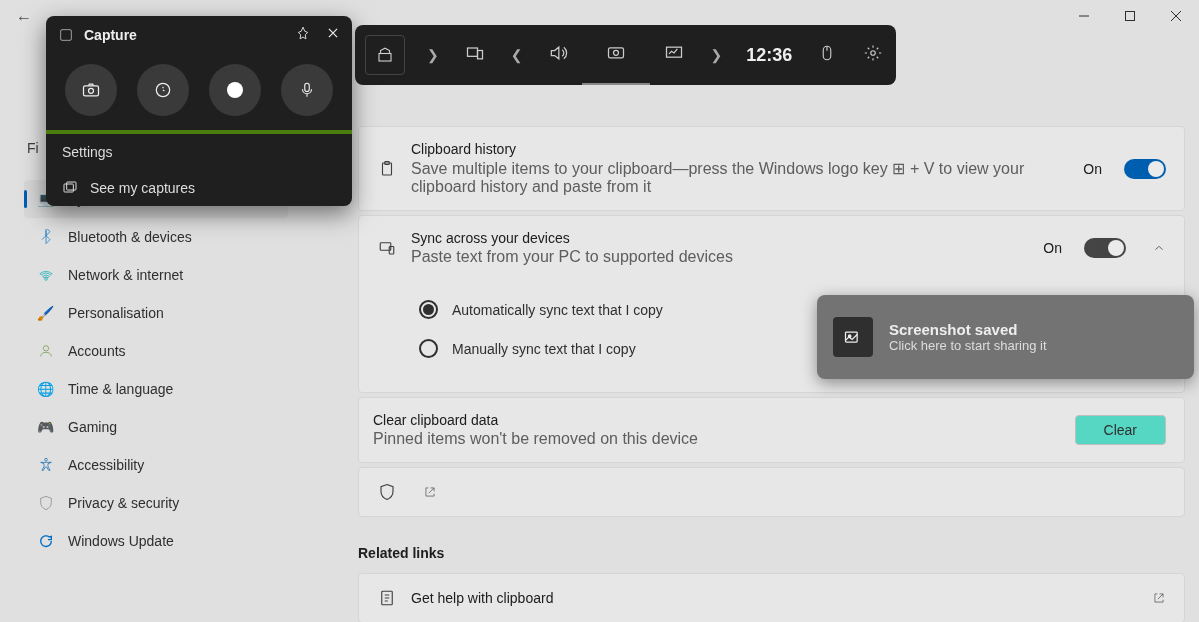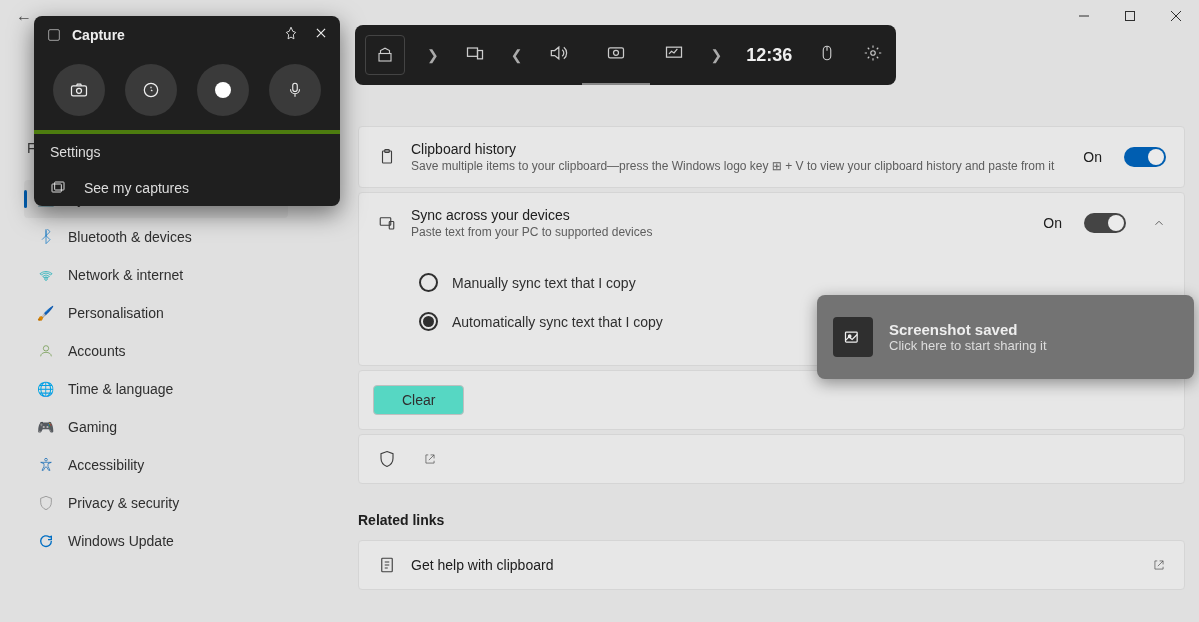--- a/index.html
+++ b/index.html
@@ -24,52 +24,52 @@
 .sb-item.selected::before { content:""; position:absolute; left:0; top:10px; bottom:10px; width:3px; background:#0067c0; border-radius:2px; }
 .sb-bar { left:16px; }
 
 
 .main { position:absolute; left:310px; top:126px; right:14px;margin-left:48px; }
 .card { background:#fbfbfb; border:1px solid #e8e8e8; border-radius:4px; margin-bottom:4px; }
 .row { display:flex; align-items:center; padding:14px 18px; gap:14px; }
 .row .ico { width:20px; height:20px; display:flex; align-items:center; justify-content:center; color:#444; flex:none; }
 .row .txt { flex:1; }
 .row .ttl { font-size:14px; color:#222; }
-.row .sub { font-size:12px; color:#666; margin-top:2px; }
+.row .sub { font-size:16px; color:#666; margin-top:2px; }
 .row .onlbl { font-size:14px; color:#222; margin-right:8px; }
 .toggle { width:42px; height:20px; border-radius:10px; background:#0067c0; position:relative; cursor:pointer; }
 .toggle .knob { position:absolute; right:2px; top:2px; width:16px; height:16px; border-radius:50%; background:#fff; }
 .toggle.syncdark { background:#4a4a4a; }
 .toggle.syncdark .knob { right:auto; left:24px; }
 .chev { width:14px; height:14px; stroke:#555; fill:none; stroke-width:1.5; margin-left:12px; }
 .ext { width:14px; height:14px; stroke:#555; fill:none; stroke-width:1.2; margin-left:12px; }
 
 
 .radiozone { padding:10px 60px 24px; }
 .radio-item { display:flex; align-items:center; gap:14px; padding:10px 0; cursor:pointer; }
 .radio { width:19px; height:19px; border:2px solid #333; border-radius:50%; position:relative; flex:none; }
 .radio.on::after { content:""; position:absolute; inset:2px; border-radius:50%; background:#333; }
 .radio-item .rl { font-size:14px; color:#333; }
 
 .btn-clear { background:#5eead4; border:1px solid #d0d0d0; border-radius:4px; padding:6px 28px; font-size:14px; color:#333; cursor:pointer; }
 
 .related { font-size:14px; font-weight:600; color:#222; margin:28px 0 12px 0; }
 
 
-.capture { position:absolute; left:34px; top:16px; width:306px; background:#1f1f1f; border-radius:8px; color:#eee; box-shadow:0 8px 24px rgba(0,0,0,0.5); }
+.capture { position:absolute; left:46px; top:16px; width:306px; background:#1f1f1f; border-radius:8px; color:#eee; box-shadow:0 8px 24px rgba(0,0,0,0.5); }
 .capture .hdr { display:flex; align-items:center; padding:10px 12px; gap:10px; }
 .capture .hdr .ci { width:16px; height:16px; stroke:#ddd; fill:none; }
 .capture .hdr .ct { font-size:14px; font-weight:600; }
 .capture .hdr .pin { margin-left:auto; cursor:pointer; }
 .capture .hdr .close { cursor:pointer; margin-left:6px; }
 .capture .body { display:flex; gap:20px; justify-content:center; padding:10px 0 14px; }
 .cbtn { width:52px; height:52px; border-radius:50%; background:#3a3a3a; display:flex; align-items:center; justify-content:center; cursor:pointer; }
 .cbtn.rec .dot { width:16px; height:16px; border-radius:50%; background:#fff; }
 .capture .settings { padding:10px 16px; font-size:14px; color:#ddd; border-top:4px solid #4d7c0f; cursor:pointer; }
-.capture .see { padding:10px 16px; font-size:14px; color:#ddd; display:flex; align-items:center; gap:18px; cursor:pointer; }
+.capture .see { padding:10px 16px; font-size:14px; color:#ddd; display:flex; align-items:center; gap:12px; cursor:pointer; }
 
 
 .gamebar { position:absolute; left:355px; top:25px; height:60px; background:#1f1f1f; border-radius:8px; display:flex; align-items:center; color:#ccc; }
 .gb-seg { height:60px; display:flex; align-items:center; padding:0 10px; position:relative; }
 .gb-box { width:40px; height:40px; border:1px solid #444; border-radius:4px; display:flex; align-items:center; justify-content:center; }
 .gb-arr { padding:0 12px; cursor:pointer; color:#aaa; font-size:14px; }
 .gb-seg.active { border-bottom:2px solid #888; }
 .gb-time { font-size:18px; font-weight:600; color:#eee; padding:0 12px; }
 .gbtn { padding:0 14px; cursor:pointer; }
 
@@ -212,32 +212,36 @@
       <span class="onlbl">On</span>
       <div class="toggle syncdark">
           <div class="knob"></div>
         </div>
       <svg class="chev" viewBox="0 0 24 24">
           <path d="M6 15l6-6 6 6"></path>
         </svg>
     </div>
     <div class="radiozone">
       <div class="radio-item">
+        <div class="radio on"></div>
+        <span class="rl">Automatically sync text that I copy</span>
+      </div>
+      <div class="radio-item">
         <div class="radio"></div>
         <span class="rl">Manually sync text that I copy</span>
       </div>
-      <div class="radio-item">
-        <div class="radio on"></div>
-        <span class="rl">Automatically sync text that I copy</span>
-      </div>
     </div>
   </div>
 
   <div class="card">
     <div class="row" style="padding:14px 18px 14px 14px;">
+      <div class="txt">
+        <div class="ttl">Clear clipboard data</div>
+        <div class="sub">Pinned items won't be removed on this device</div>
+      </div>
       <button class="btn-clear">Clear</button>
     </div>
   </div>
 
   <div class="card">
     <div class="row">
       <span class="ico">
         <svg viewBox="0 0 24 24" width="18" height="18" stroke="#555" stroke-width="1.5">
             <path d="M12 2l8 3v6c0 5-3 9-8 11-5-2-8-6-8-11V5z"></path>
           </svg>

